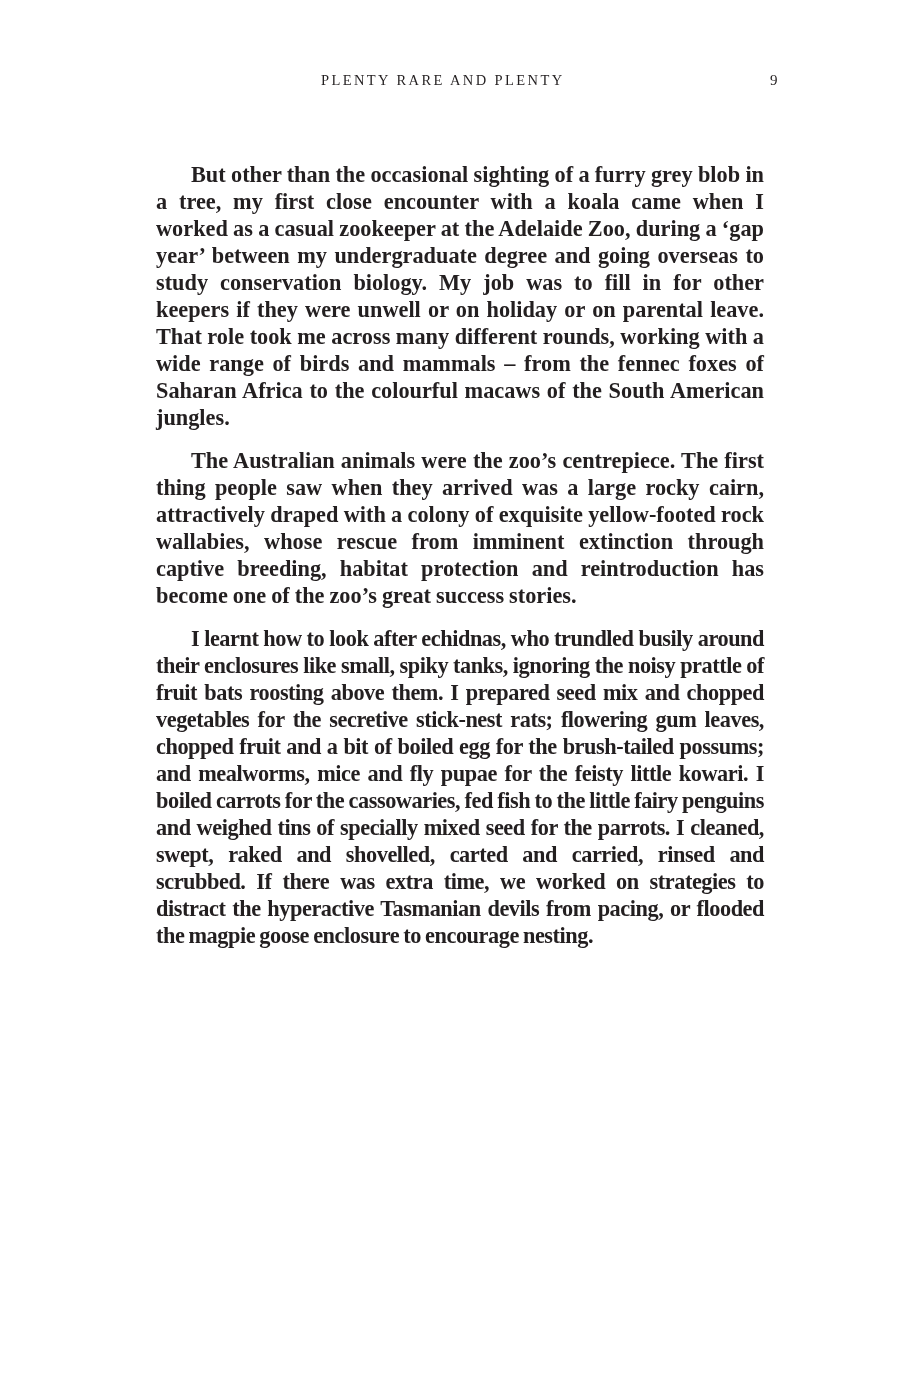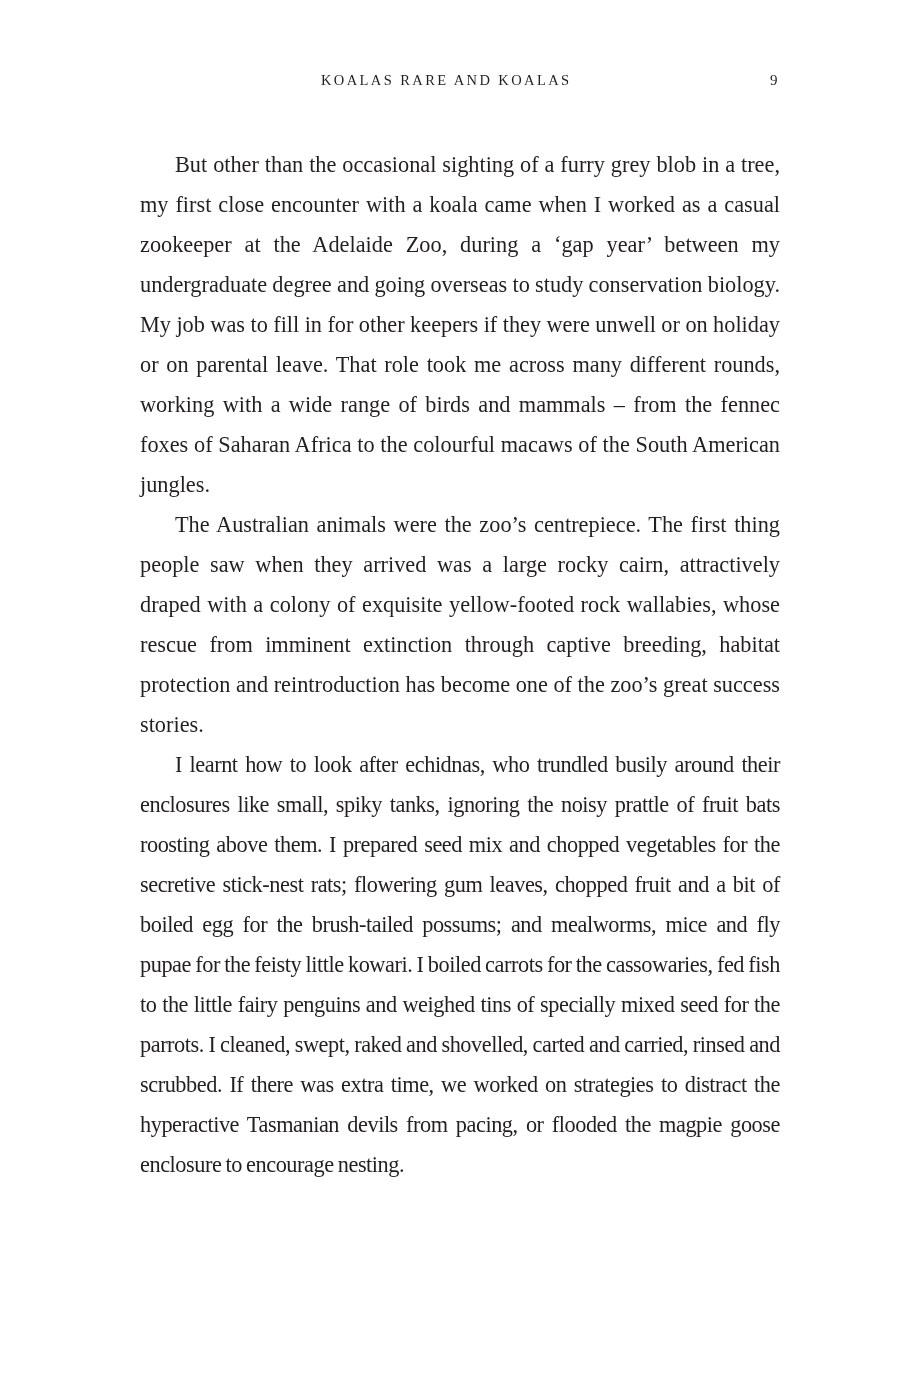--- a/index.html
+++ b/index.html
@@ -38,35 +38,36 @@
       font-size: 15px;
       color: #231f20;
     }
     .text-block {
       position: absolute;
       left: 140px;
       top: 145px;
       width: 640px;
     }
     .para {
-      margin: 0;
+      margin: 16px;
       font-size: 22.3px;
-      line-height: 40px;
+      line-height: 27px;
       text-align: justify;
       text-indent: 35px;
       hyphens: manual;
       word-spacing: -0.6px;
+      font-weight: bold;
     }
     .para.tight { letter-spacing: -0.45px; word-spacing: -1px; }
   </style>
 </head>
 <body>
 
 <header class="running-head">
-  <span class="running-title">KOALAS RARE AND KOALAS</span>
+  <span class="running-title">PLENTY RARE AND PLENTY</span>
   <span class="folio">9</span>
 </header>
 
 <main class="text-block">
   <p class="para">But other than the occasional sighting of a furry grey blob in a tree, my first close encounter with a koala came when I worked as a casual zookeeper at the Adelaide Zoo, during a ‘gap year’ between my undergraduate degree and going overseas to study conservation biology. My job was to fill in for other keepers if they were unwell or on holiday or on parental leave. That role took me across many different rounds, working with a wide range of birds and mammals – from the fennec foxes of Saharan Africa to the colourful macaws of the South American jungles.</p>
   <p class="para">The Australian animals were the zoo’s centrepiece. The first thing people saw when they arrived was a large rocky cairn, attrac­tively draped with a colony of exquisite yellow-footed rock wallabies, whose rescue from imminent extinction through captive breeding, habitat protection and reintroduction has become one of the zoo’s great success stories.</p>
   <p class="para tight">I learnt how to look after echidnas, who trundled busily around their enclosures like small, spiky tanks, ignoring the noisy prattle of fruit bats roosting above them. I prepared seed mix and chopped veg­etables for the secretive stick-nest rats; flowering gum leaves, chopped fruit and a bit of boiled egg for the brush-tailed possums; and meal­worms, mice and fly pupae for the feisty little kowari. I boiled carrots for the cassowaries, fed fish to the little fairy penguins and weighed tins of specially mixed seed for the parrots. I cleaned, swept, raked and shovelled, carted and carried, rinsed and scrubbed. If there was extra time, we worked on strategies to distract the hyperactive Tasmanian devils from pacing, or flooded the magpie goose enclosure to encour­age nesting.</p>
 </main>
 
 </body></html>

